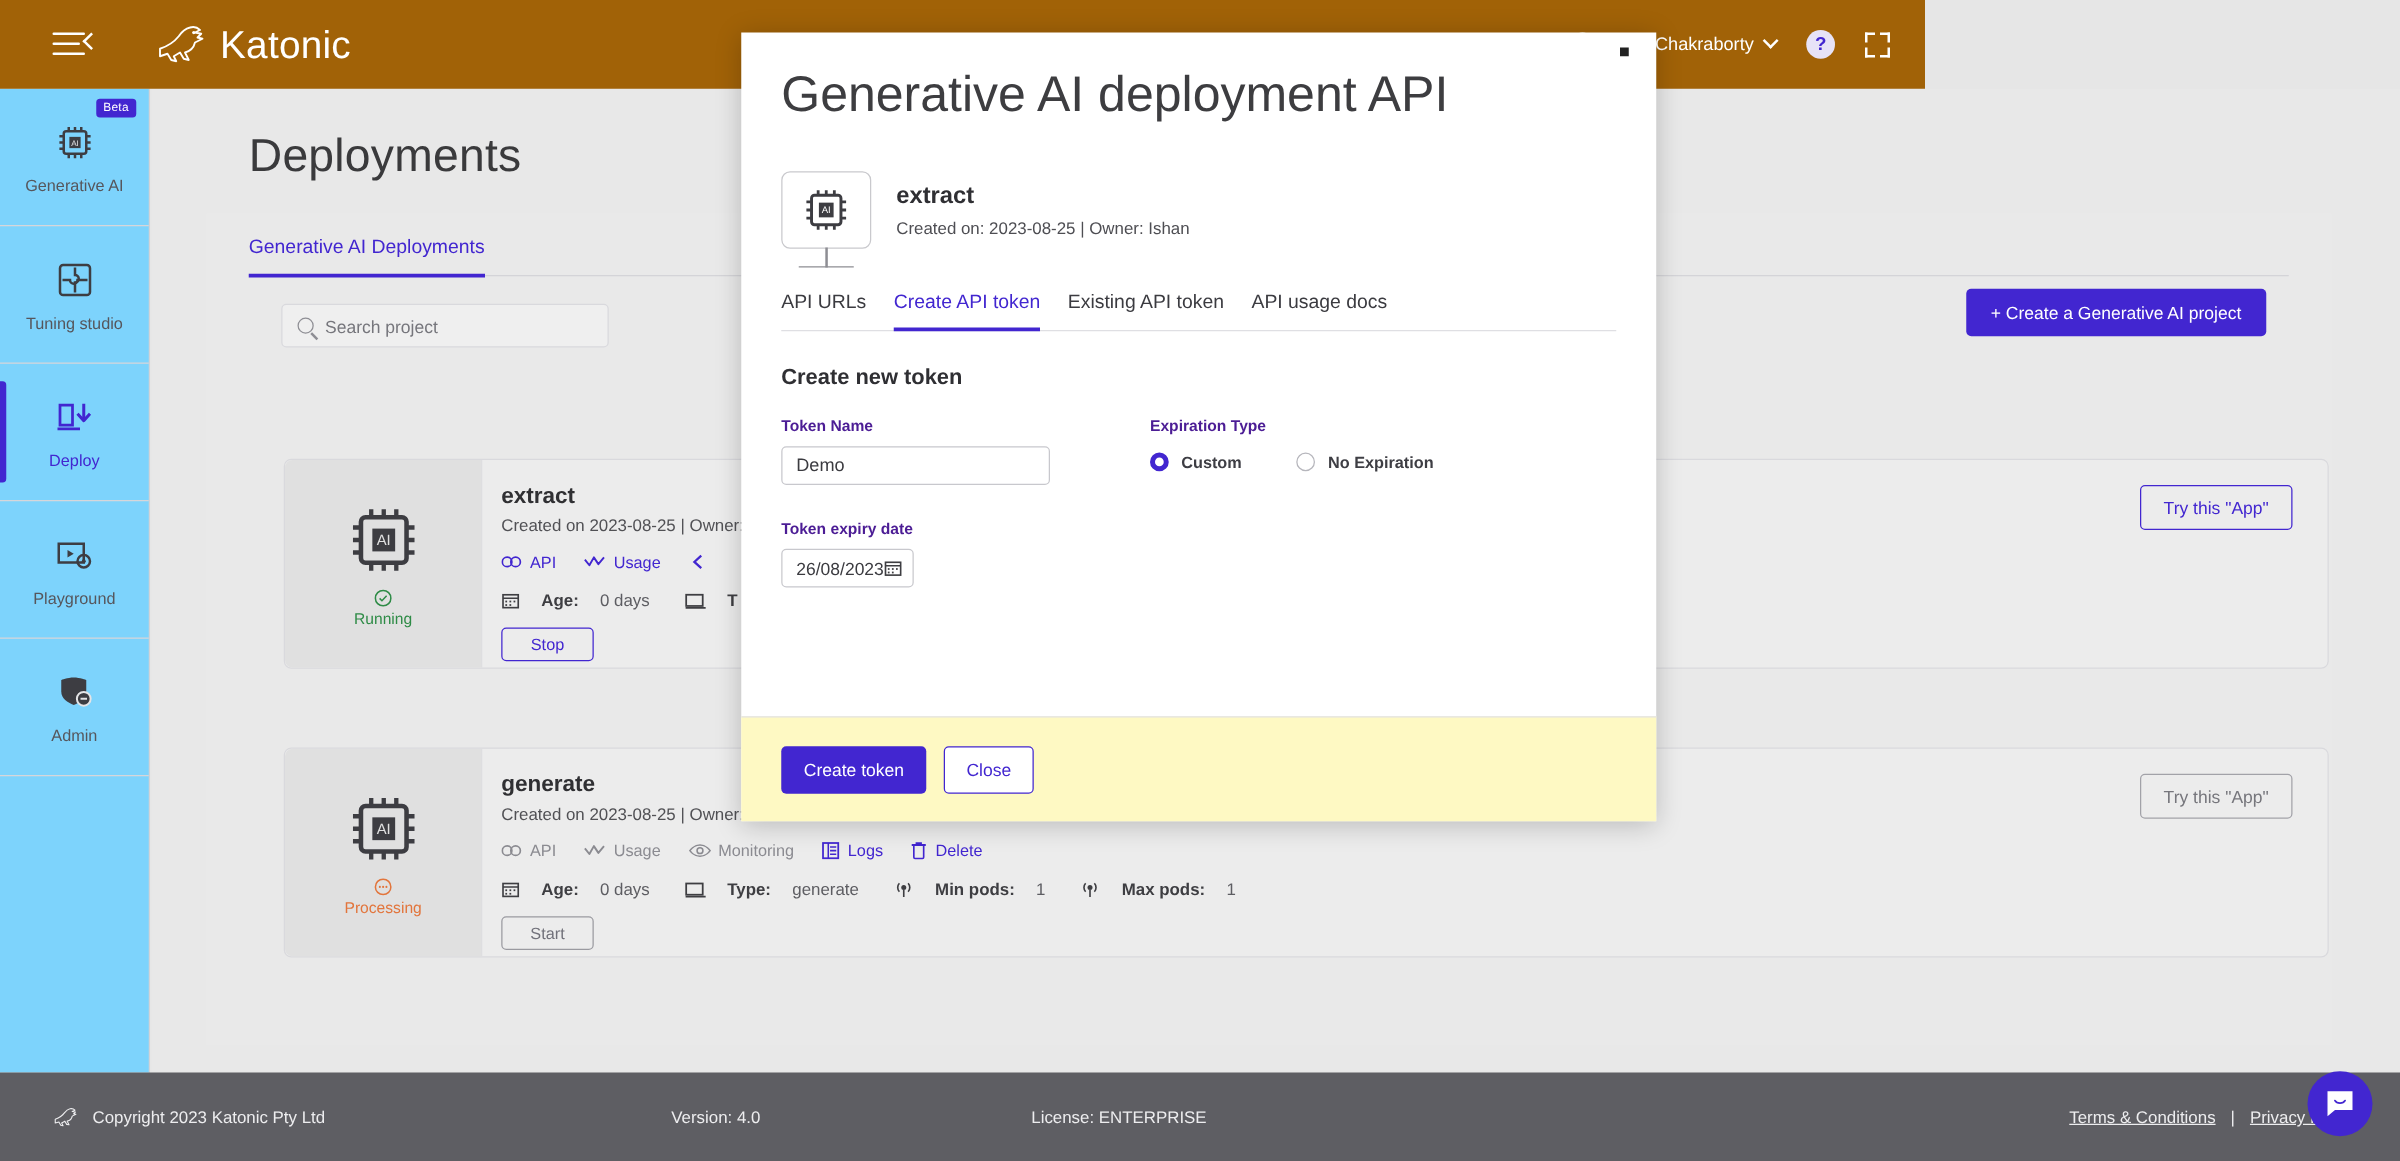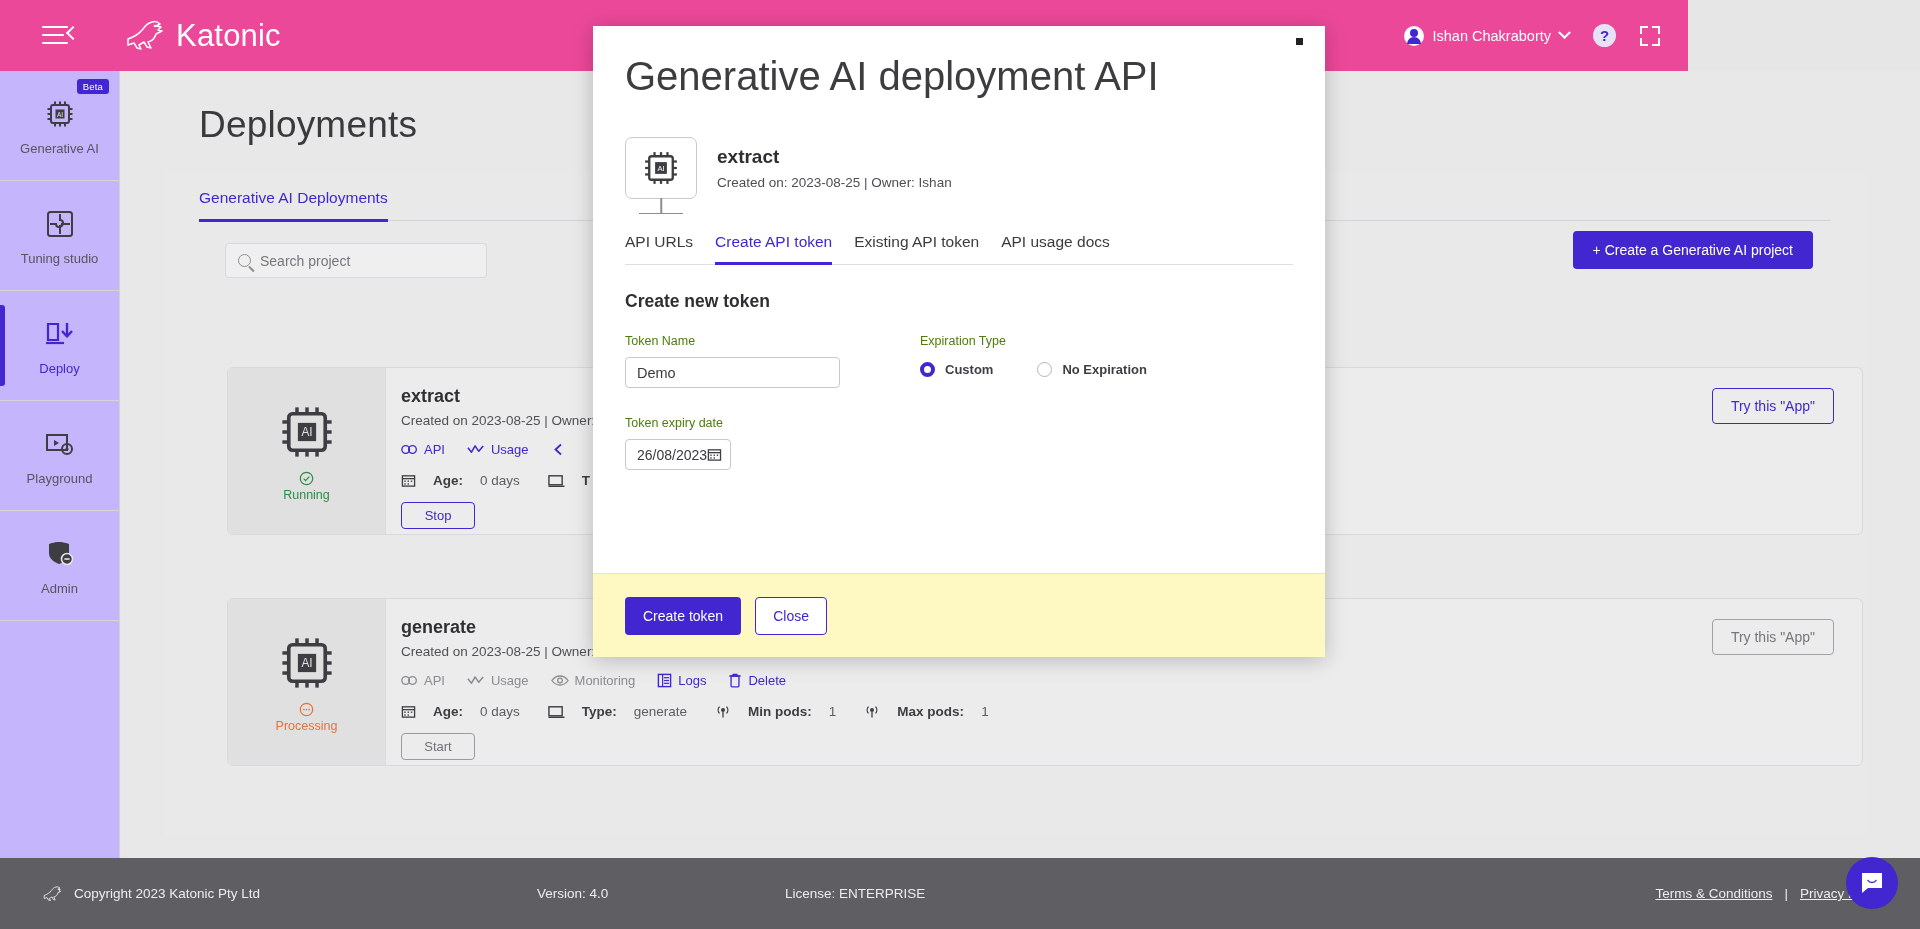--- a/index.html
+++ b/index.html
@@ -6,22 +6,22 @@
   html, body {
     width: 1920px; height: 929px;
     font-family: "Liberation Sans", sans-serif;
     overflow: hidden;
     background: #e6e6e6;
   }
   #app { position: relative; width: 1920px; height: 929px; }
 
   
   .topbar {
-    position: absolute; top: 0; left: 0; width: 1688px; height: 71px;
-    background: #ec4899; display: flex; align-items: center;
+    position: absolute; top: 0; left: 0; width: 1540px; height: 71px;
+    background: #a16207; display: flex; align-items: center;
     z-index: 5;
   }
   .hamburger { margin-left: 42px; width: 36px; height: 28px; position: relative; cursor: pointer; }
   .hamburger i { position: absolute; left: 0; height: 2.5px; background: #fff; border-radius: 2px; }
   .hamburger i:nth-child(1) { top: 4px;  width: 26px; }
   .hamburger i:nth-child(2) { top: 12px; width: 22px; }
   .hamburger i:nth-child(3) { top: 20px; width: 26px; }
   .hamburger .chev {
     position: absolute; right: 0px; top: 6px; width: 10px; height: 10px;
     border-left: 2.5px solid #fff; border-bottom: 2.5px solid #fff;
@@ -56,21 +56,21 @@
   .fs-icon { width: 20px; height: 20px; position: relative; cursor: pointer; }
   .fs-icon span { position: absolute; width: 8px; height: 8px; }
   .fs-icon span:nth-child(1) { left:0; top:0; border-left:2.4px solid #fff; border-top:2.4px solid #fff; }
   .fs-icon span:nth-child(2) { right:0; top:0; border-right:2.4px solid #fff; border-top:2.4px solid #fff; }
   .fs-icon span:nth-child(3) { left:0; bottom:0; border-left:2.4px solid #fff; border-bottom:2.4px solid #fff; }
   .fs-icon span:nth-child(4) { right:0; bottom:0; border-right:2.4px solid #fff; border-bottom:2.4px solid #fff; }
 
   
   .sidebar {
     position: absolute; top: 71px; left: 0; width: 120px; height: 787px;
-    background: #c4b5fd; border-right: 1px solid #d2d2d6;
+    background: #7dd3fc; border-right: 1px solid #d2d2d6;
   }
   .side-item {
     position: relative; height: 110px; border-bottom: 1px solid #d6d6da;
     display: flex; flex-direction: column; align-items: center; justify-content: center;
     gap: 8px; cursor: pointer;
   }
   .side-item .ico { width: 38px; height: 38px; display:flex; align-items:center; justify-content:center; }
   .side-item .lbl { font-size: 13px; color: #56565c; }
   .side-item.active .lbl { color: #4226d0; }
   .side-item.active::before {
@@ -154,21 +154,21 @@
   }
   .try-btn.muted { border-color: #a2a2a8; color: #76767c; }
 
   
   .footer {
     position: absolute; left: 0; bottom: 0; width: 1920px; height: 71px;
     background: #5e5e63; color: #ededef; display: flex; align-items: center; font-size: 13.5px;
   }
   .foot-copy { margin-left: 42px; display: flex; align-items: center; gap: 10px; }
   .foot-ver { position: absolute; left: 537px; }
-  .foot-lic { position: absolute; left: 785px; }
+  .foot-lic { position: absolute; left: 825px; }
   .foot-links { position: absolute; right: 36px; display: flex; gap: 12px; }
   .foot-links a { color: #ededef; text-decoration: underline; cursor: pointer; }
 
   
   .modal {
     position: absolute; left: 593px; top: 26px; width: 732px; height: 631px;
     background: #fff; box-shadow: 0 3px 20px rgba(0,0,0,.22); z-index: 20;
     display: flex; flex-direction: column;
   }
   .modal-title { margin: 28px 0 0 32px; font-size: 40px; font-weight: 300; color: #3d3d40; }
@@ -198,21 +198,21 @@
   .mtab {
     font-size: 15.5px; color: #3b3b40; padding-bottom: 11px; margin-bottom: -1px; cursor: pointer;
     border-bottom: 3px solid transparent;
   }
   .mtab.active { color: #4226d0; border-bottom-color: #4226d0; }
 
   .sec-title { margin: 26px 0 0 32px; font-size: 17.5px; font-weight: bold; color: #2f2f33; }
   .form-grid { margin: 22px 0 0 32px; display: flex; gap: 0; }
   .fcol-left { width: 295px; }
   .fcol-right { margin-left: 0; }
-  .flabel { font-size: 12.5px; font-weight: normal; color: #4d7c0f; }
+  .flabel { font-size: 12.5px; font-weight: bold; color: #4c1d95; }
   .ftext {
     margin-top: 9px; width: 215px; height: 31px; border: 1px solid #c8c8cd; border-radius: 4px;
     padding: 0 11px; font-size: 14.5px; color: #3b3b40; background: #fff;
     font-family: "Liberation Sans", sans-serif;
   }
   .radio-row { margin-top: 14px; display: flex; align-items: center; gap: 44px; }
   .radio-item { display: flex; align-items: center; gap: 10px; cursor: pointer; }
   .radio-dot {
     width: 15px; height: 15px; border-radius: 50%; border: 1.6px solid #b6b6bc; background: #fff;
     position: relative; flex: none;

